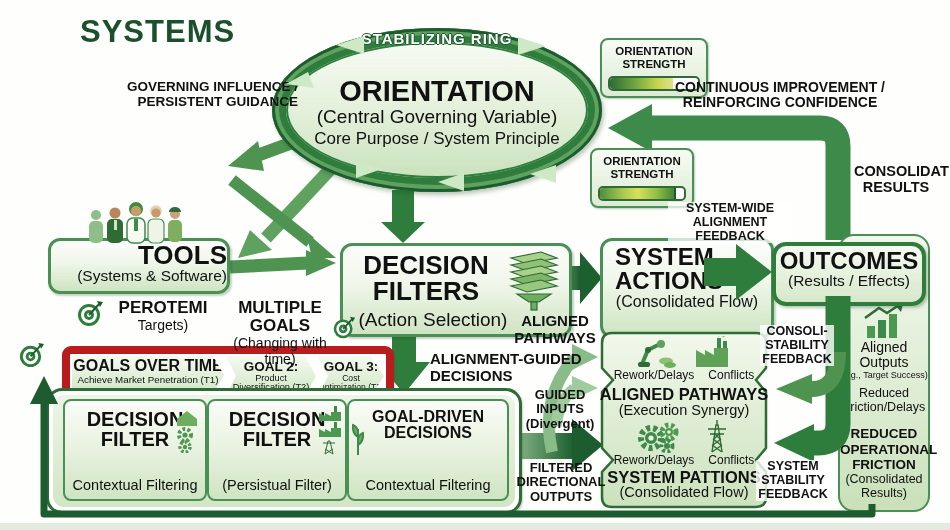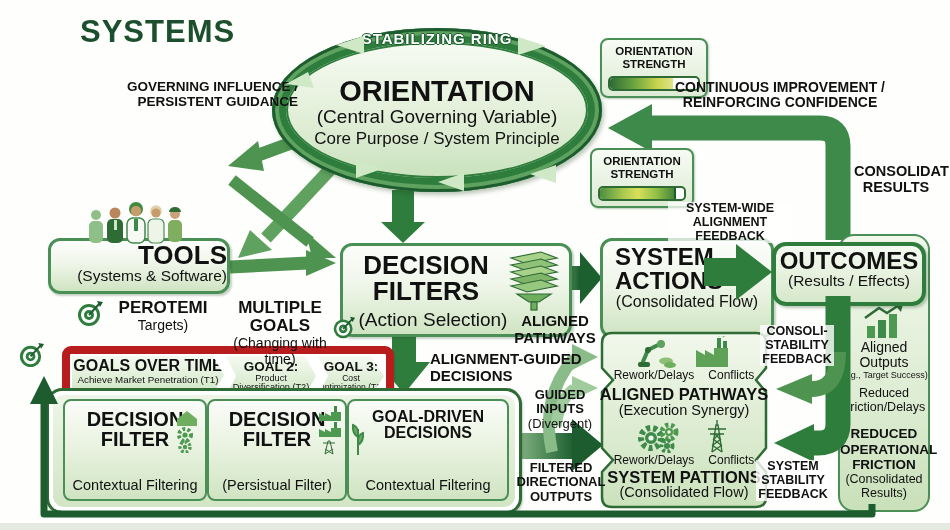--- a/index.html
+++ b/index.html
@@ -274,21 +274,21 @@
 
   <div class="abs z3 lbl" style="left:513px;top:313px;width:84px;font-size:15px;">
     <span>ALIGNED</span><br><span>PATHWAYS</span>
   </div>
 
   <div class="abs z3 lbl" style="left:430px;top:351px;width:140px;font-size:15px;text-align:left;">
     <span>ALIGNMENT-GUIDED</span><br><span>DECISIONS</span>
   </div>
 
   <div class="abs z3 lbl" style="left:514px;top:388px;width:92px;font-size:13px;">
-    <span>GUIDED</span><br><span>INPUTS</span><br><span style="font-weight:normal;">(Divergent)</span>
+    <span>GUIDED</span><br><span>INPUTS</span><br><span style="font-weight:bold;">(Divergent)</span>
   </div>
 
   <div class="abs z3 lbl" style="left:508px;top:461px;width:106px;font-size:13px;">
     <span>FILTERED</span><br><span>DIRECTIONAL</span><br><span>OUTPUTS</span>
   </div>
 
   <svg class="abs z3" width="28" height="28" viewBox="0 0 28 28" style="left:76px;top:300px">
     <circle cx="13" cy="15" r="11" fill="#2e7d3c"></circle>
       <circle cx="13" cy="15" r="8" fill="#fff"></circle>
       <circle cx="13" cy="15" r="5" fill="#2e7d3c"></circle>

